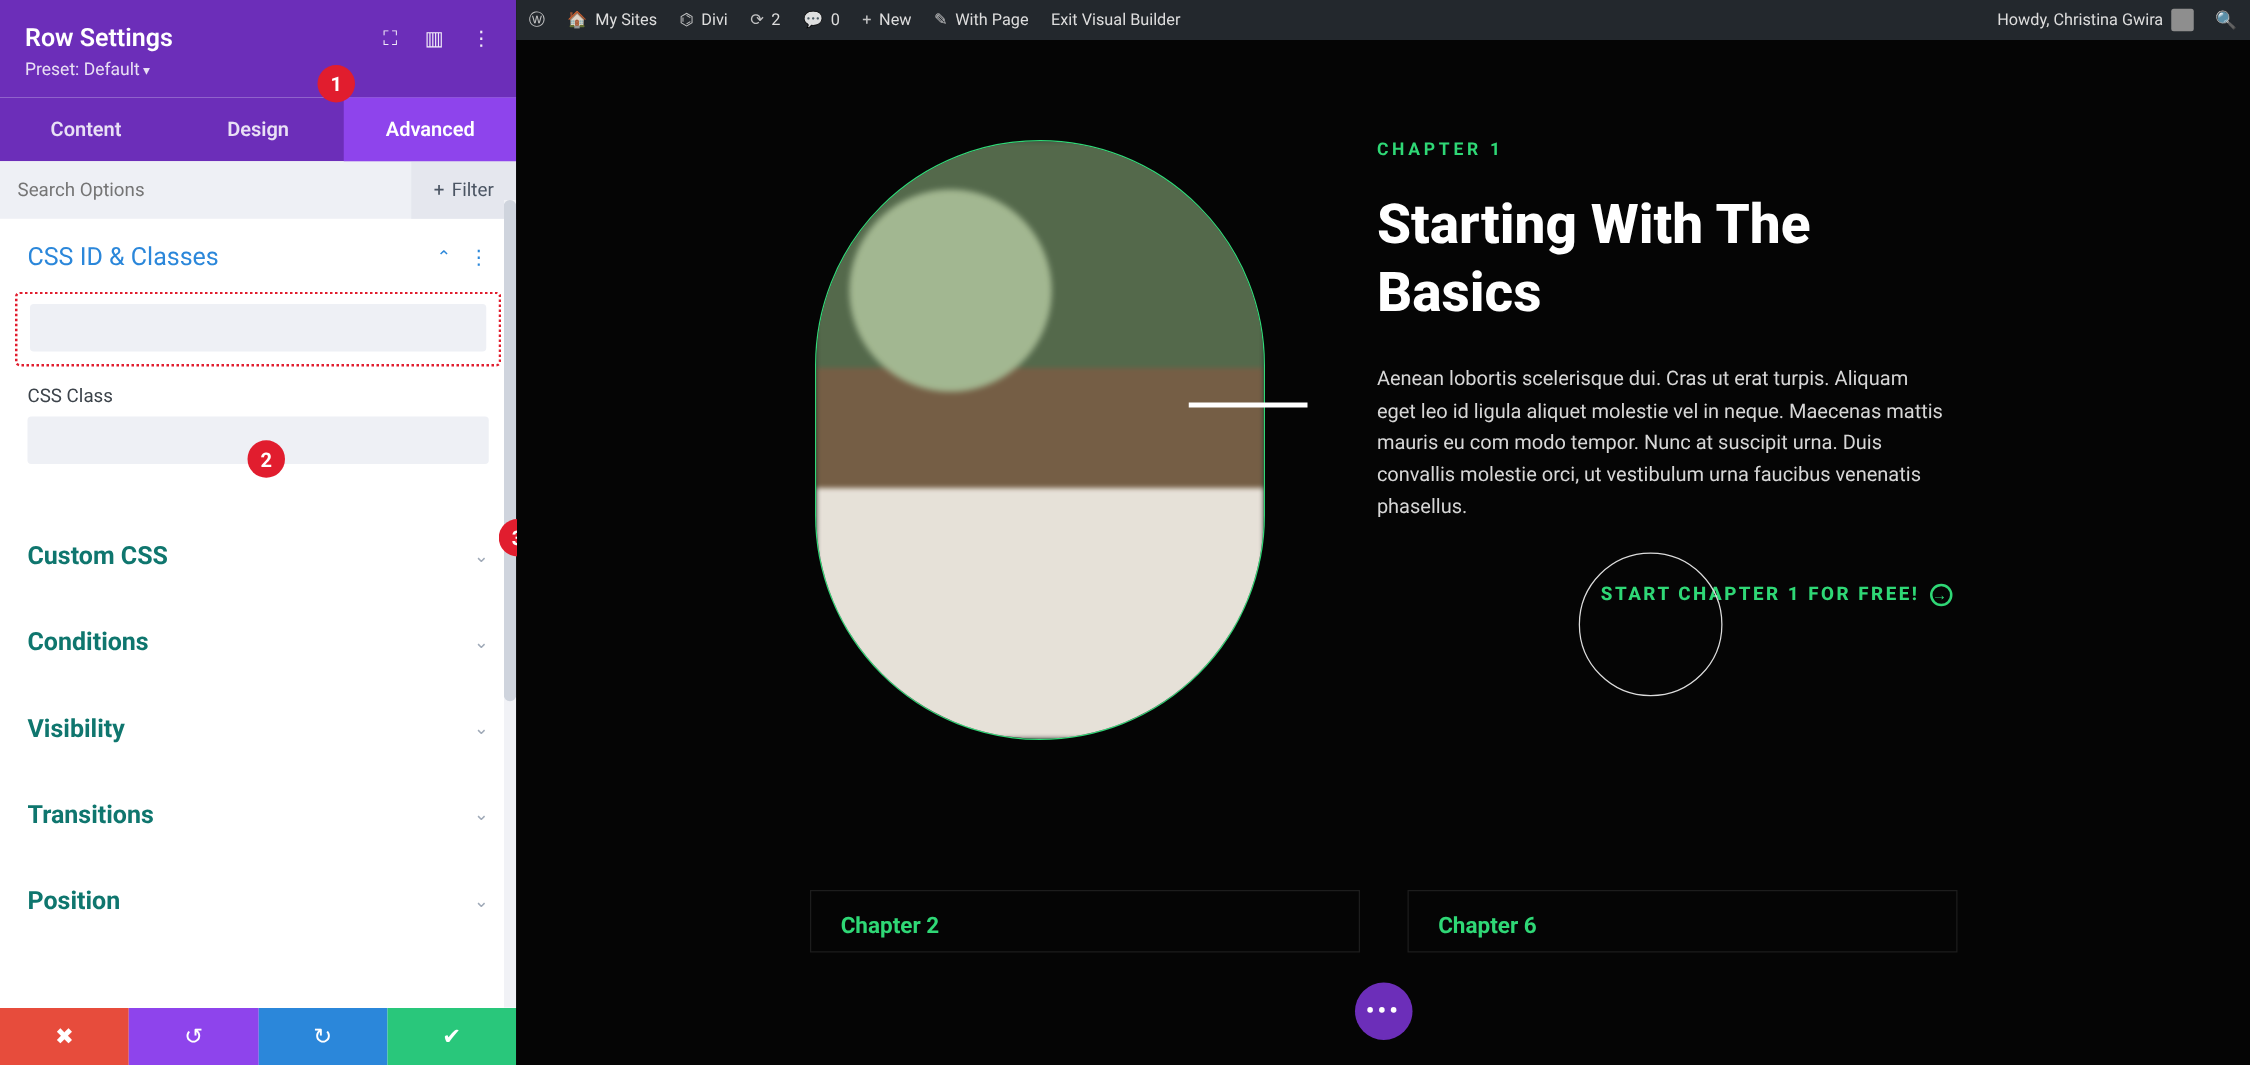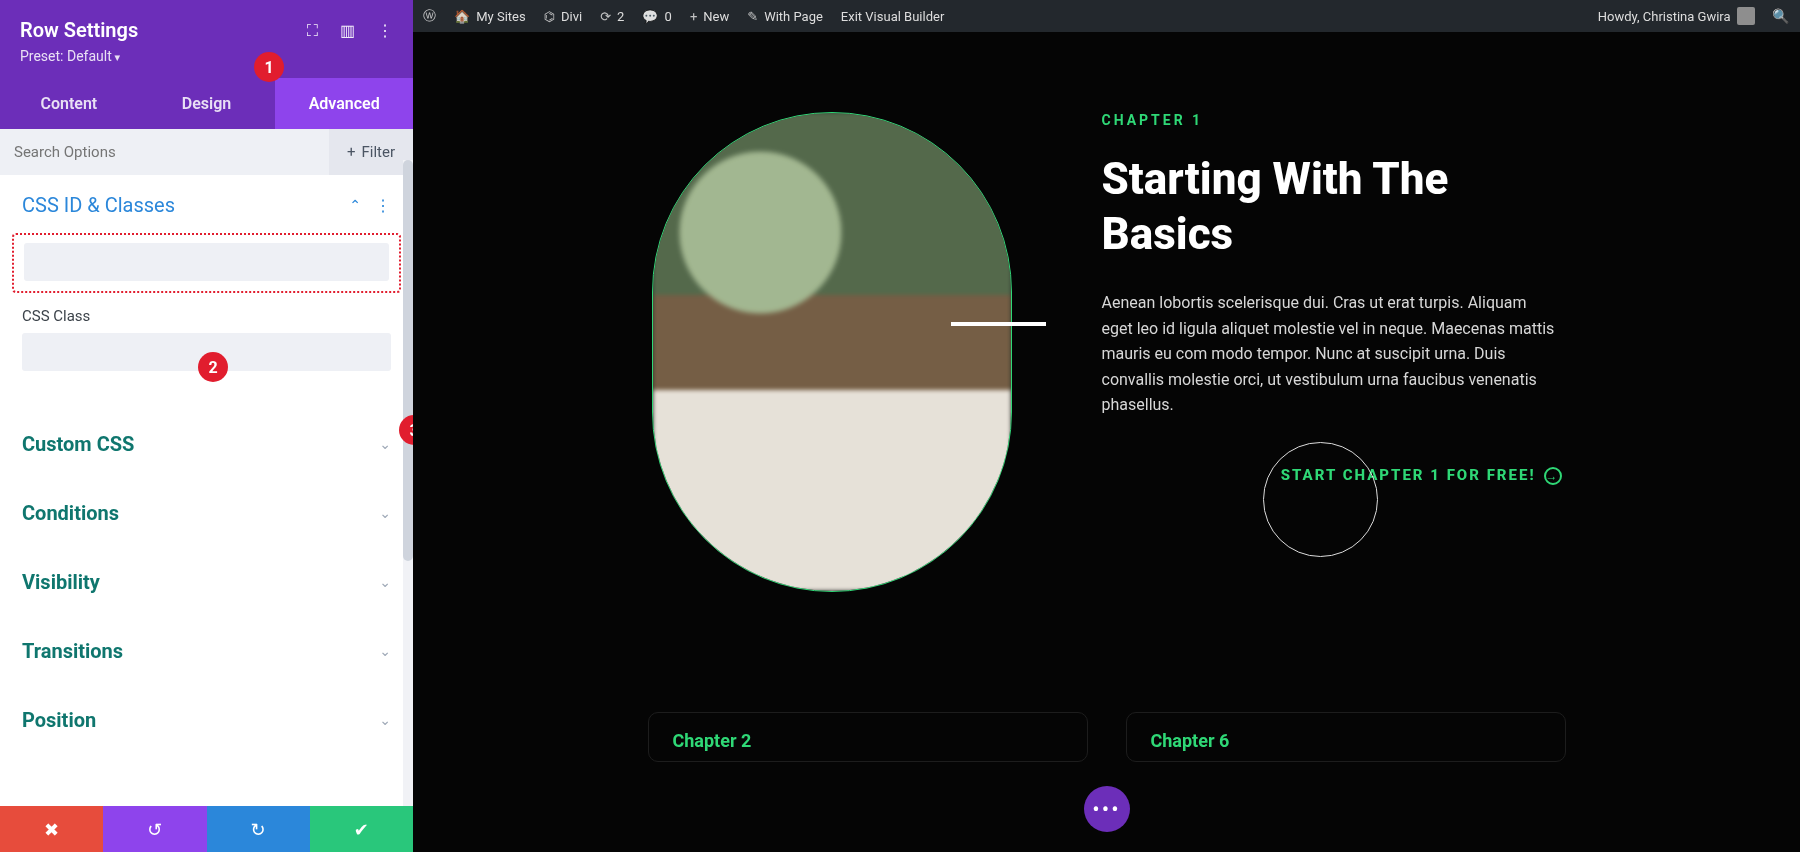--- a/index.html
+++ b/index.html
@@ -73,21 +73,21 @@
 .hero-accent { position: absolute; width: 115px; height: 115px; border: 1px solid #dcdcdc; border-radius: 50%; left: 850px; top: 410px; }
 .hero-line { position: absolute; width: 95px; height: 4px; background: #fff; left: 538px; top: 290px; }
 .hero-text { max-width: 460px; }
 .chapter-label { color: #2fd876; letter-spacing: 3px; font-size: 14px; font-weight: 700; margin-bottom: 24px; }
 .hero-title { font-size: 44px; font-weight: 800; line-height: 1.25; margin-bottom: 28px; }
 .hero-body { font-size: 16px; line-height: 1.6; color: #d7d7d7; margin-bottom: 48px; }
 .hero-cta { text-align: right; color: #2fd876; font-weight: 800; letter-spacing: 2px; font-size: 15px; }
 .hero-cta .arr { margin-left: 8px; border: 2px solid #2fd876; border-radius: 50%; display: inline-flex; width: 18px; height: 18px; align-items: center; justify-content: center; font-size: 12px; }
 
 .cards-row { display: flex; gap: 38px; justify-content: center; padding: 0 40px; }
-.card { width: 440px; height: 50px; border: 1px solid #1d1d1d; border-radius: 10px; padding: 10px 24px; color: #2fd876; font-weight: 700; font-size: 18px; display: flex; align-items: flex-end; }
+.card { width: 440px; height: 50px; border: 1px solid #1d1d1d; border-radius: 0; padding: 10px 24px; color: #2fd876; font-weight: 700; font-size: 18px; display: flex; align-items: flex-end; }
 
 .fab { position: absolute; left: 50%; transform: translateX(-50%); bottom: 20px; width: 46px; height: 46px; border-radius: 50%; background: #6c2eb9; color: #fff; display: flex; align-items: center; justify-content: center; font-size: 22px; letter-spacing: 2px; cursor: pointer; }
 </style>
 </head>
 <body>
 
 <div class="sidebar">
   <div class="sidebar-header">
     <div class="title-row">
       <h2>Row Settings</h2>

